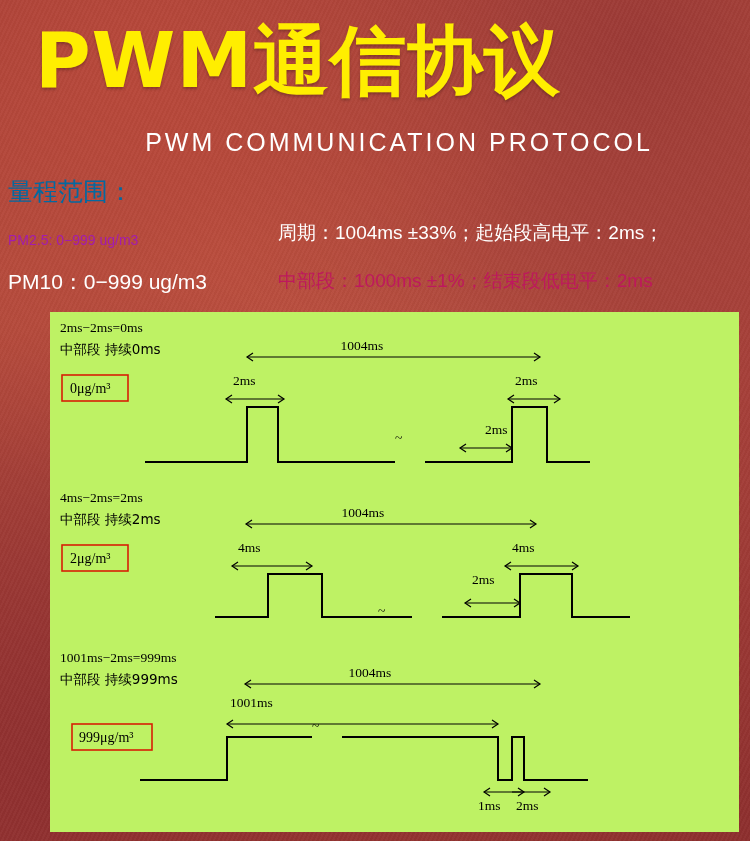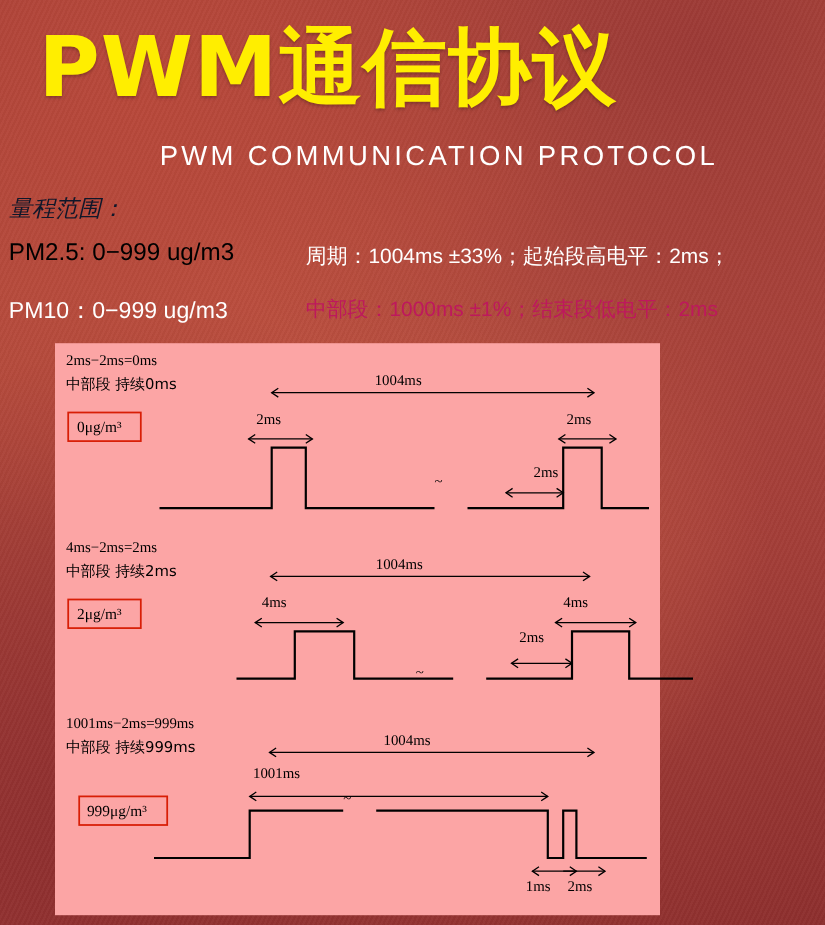--- a/index.html
+++ b/index.html
@@ -21,29 +21,29 @@
     position:absolute;top:20px;left:0;width:596px;text-align:center;
     font-size:76px;font-weight:bold;color:#ffee00;letter-spacing:1px;
     font-family:"DejaVu Sans","Liberation Sans",sans-serif;
     text-shadow:0 2px 3px rgba(0,0,0,0.25);
     line-height:82px;white-space:nowrap;
   }
   .subtitle{
     position:absolute;top:128px;left:0;width:750px;text-align:center;
     font-size:25px;color:#ffffff;letter-spacing:3px;font-weight:400;padding-left:24px;
   }
-  .range-label{position:absolute;top:175px;left:8px;font-size:21px;color:#0f172a;font-style:italic;}
-  .row1-left{position:absolute;top:216px;left:8px;font-size:22px;color:#000000;}
+  .range-label{position:absolute;top:175px;left:8px;font-size:25px;color:#0369a1;}
+  .row1-left{position:absolute;top:232px;left:8px;font-size:14px;color:#a21caf;}
   .row2-left{position:absolute;top:268px;left:8px;font-size:21px;color:#fff;}
   .row1-right{position:absolute;top:220px;left:278px;font-size:19px;color:#fff;}
   .row2-right{position:absolute;top:268px;left:278px;font-size:19px;color:#be185d;}
 
   
   .panel{
-    position:absolute;left:50px;top:312px;width:550px;height:520px;background:#fca5a5;
+    position:absolute;left:50px;top:312px;width:689px;height:520px;background:#bef264;
   }
   .panel svg{display:block;}
   .lbl{font-family:"Liberation Serif","DejaVu Serif",serif;font-size:13.5px;fill:#000;}
   .lbl-cn{font-family:"DejaVu Sans","Liberation Sans",sans-serif;font-size:13.5px;fill:#000;}
   .boxlbl{font-family:"Liberation Serif","DejaVu Serif",serif;font-size:14px;fill:#000;}
   .wave{fill:none;stroke:#000;stroke-width:2;}
   .arrow{stroke:#000;stroke-width:1.2;fill:none;}
   .redbox{fill:none;stroke:#d81e06;stroke-width:1.6;}
 </style>
 </head>

